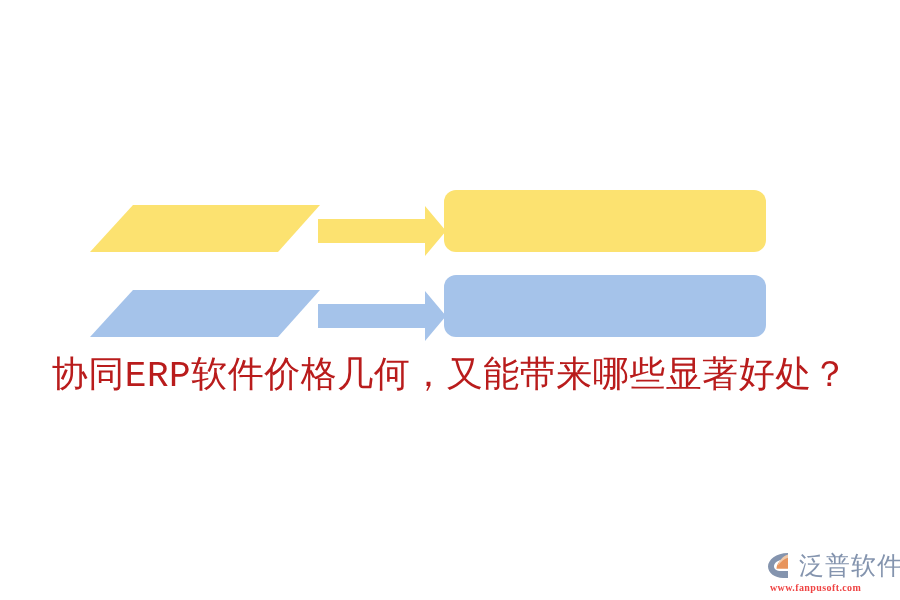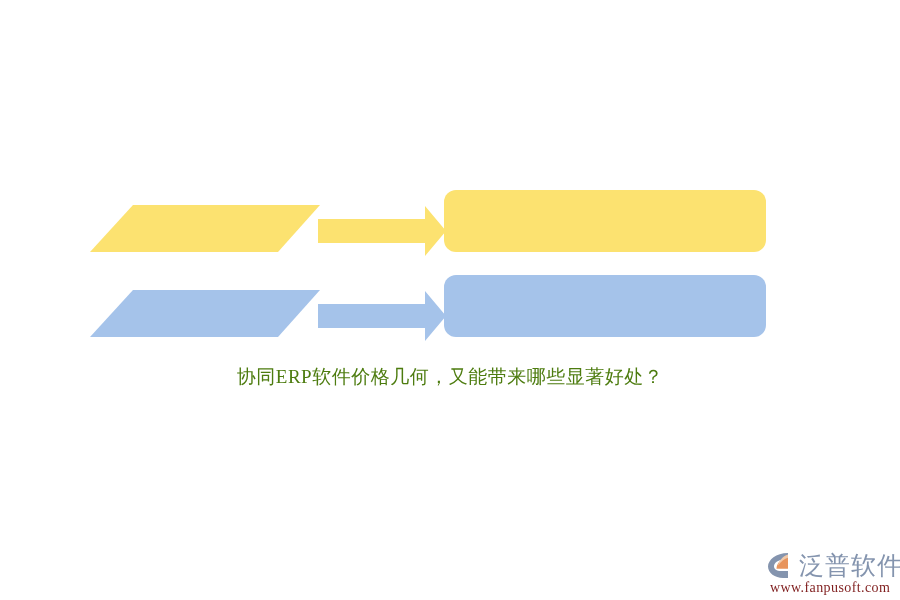--- a/index.html
+++ b/index.html
@@ -35,25 +35,25 @@
   #row-yellow { top: 185px; }
   #row-blue   { top: 270px; }
 
   
   .caption {
     position: absolute;
     left: 0;
     top: 358px;
     width: 900px;
     text-align: center;
-    font-family: Liberation Serif, serif;
-    font-size: 19px;
+    font-family: Liberation Mono, monospace;
+    font-size: 36px;
     line-height: 38px;
     letter-spacing: 0.5px;
-    color: #4d7c0f;
+    color: #b91c1c;
     white-space: nowrap;
   }
 
   
   .watermark {
     position: absolute;
     left: 766px;
     top: 548px;
     width: 132px;
     height: 52px;
@@ -78,24 +78,24 @@
     font-weight: 500;
     color: #8494ae;
     letter-spacing: 1px;
     white-space: nowrap;
   }
   .wm-url {
     position: absolute;
     left: 4px;
     top: 32px;
     font-family: "Liberation Serif", serif;
-    font-size: 14px;
+    font-size: 10px;
     line-height: 16px;
-    font-weight: normal;
-    color: #7f1d1d;
+    font-weight: bold;
+    color: #ef4444;
     letter-spacing: 0.4px;
     white-space: nowrap;
   }
 </style>
 </head>
 <body>
 
 <div id="canvas">
 
   <div class="diagram">

